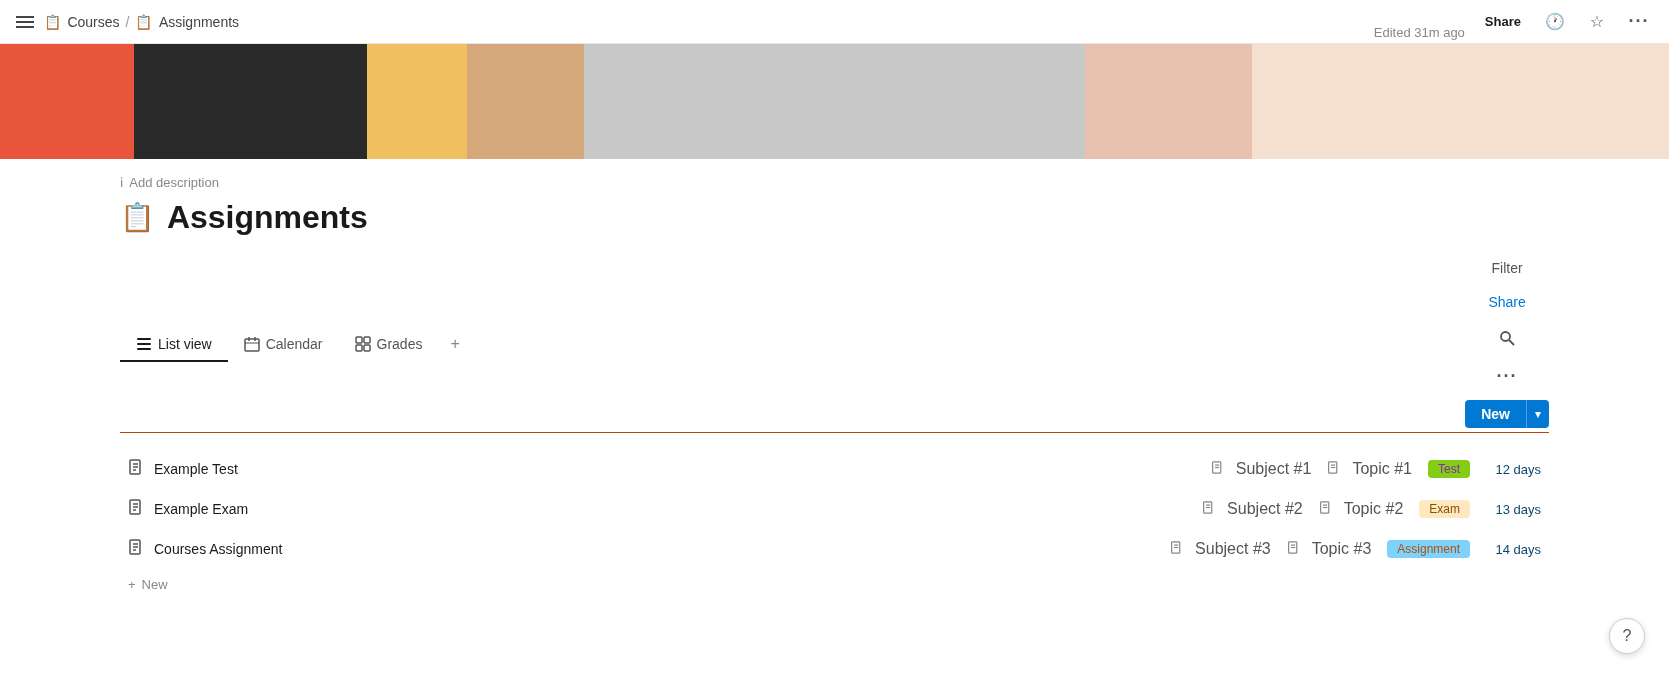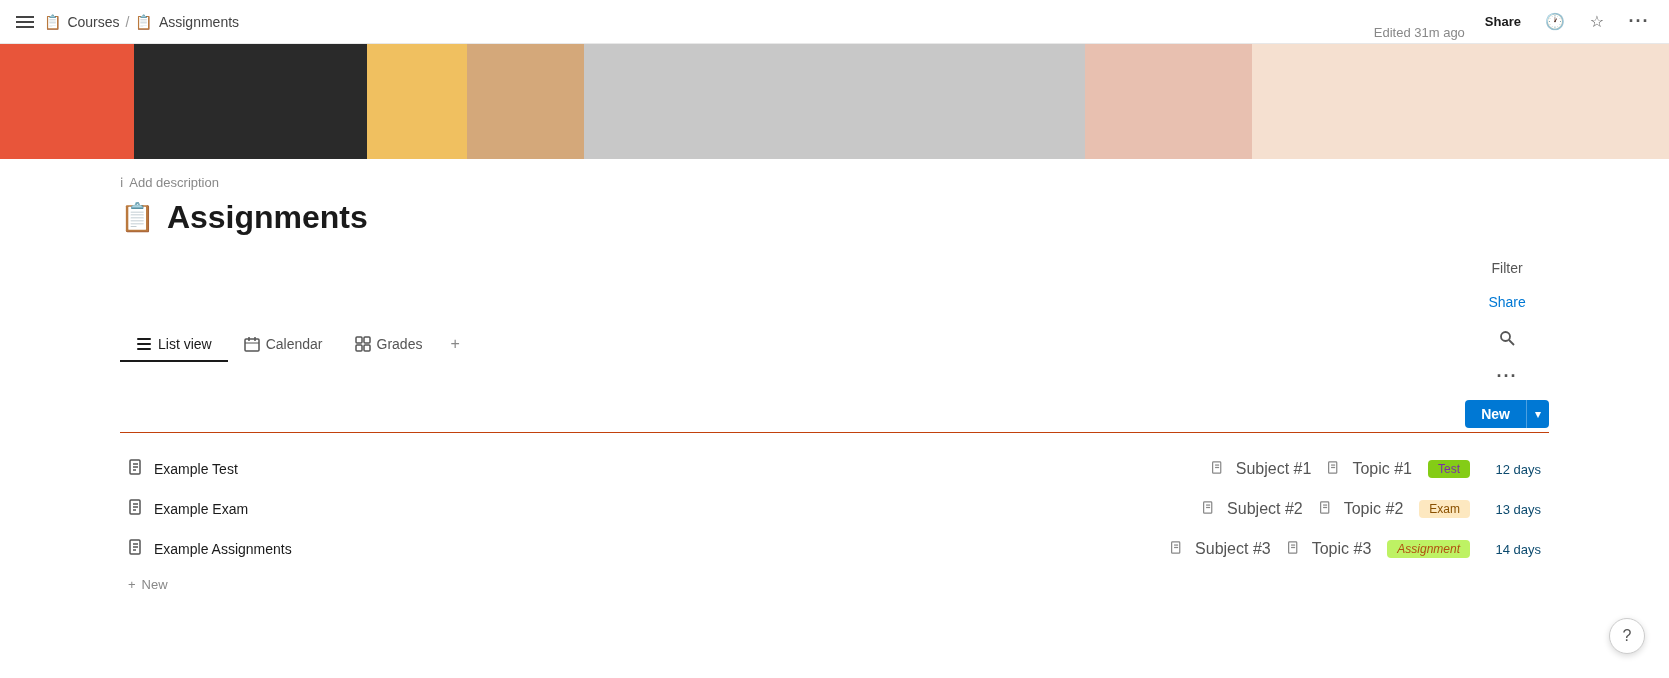--- a/index.html
+++ b/index.html
@@ -110,21 +110,21 @@
     .assignment-name { font-size: 14px; color: #1a1a1a; text-align: center; }
     .assignment-right { display: flex; align-items: center; gap: 16px; }
     .meta-item { display: flex; align-items: center; gap: 12px; color: #555; font-size: 16px; }
     .meta-icon { font-size: 13px; color: #888; }
 
     .badge {
       padding: 2px 10px; border-radius: 4px; font-size: 12px; font-weight: 500;
     }
     .badge-test { background: #84cc16; color: #7b2fa8; }
     .badge-exam { background: #fde8c0; color: #8a5000; }
-    .badge-assignment { background: #bef264; color: #b05010; font-style: italic; }
+    .badge-assignment { background: #7dd3fc; color: #b05010; }
 
     .days-text { font-size: 13px; color: #0c4a6e; min-width: 55px; text-align: right; }
 
     
     .new-row-btn {
       display: flex; align-items: center; gap: 6px;
       color: #888; font-size: 13px; padding: 8px 8px; cursor: pointer;
       border-radius: 4px;
     }
 
@@ -316,21 +316,21 @@
     <div class="assignment-row">
       <div class="assignment-left">
         <span class="assignment-icon">
           <svg width="16" height="16" viewBox="0 0 16 16" fill="none" stroke="#555" stroke-width="1.5">
             <rect x="2" y="1" width="10" height="14" rx="1"></rect>
             <line x1="5" y1="5" x2="10" y2="5"></line>
             <line x1="5" y1="8" x2="10" y2="8"></line>
             <line x1="5" y1="11" x2="8" y2="11"></line>
           </svg>
         </span>
-        <span class="assignment-name">Example Assignments</span>
+        <span class="assignment-name">Courses Assignment</span>
       </div>
       <div class="assignment-right">
         <div class="meta-item">
           <span class="meta-icon">
             <svg width="13" height="13" viewBox="0 0 16 16" fill="none" stroke="#888" stroke-width="1.5">
               <rect x="2" y="1" width="10" height="14" rx="1"></rect>
               <line x1="5" y1="5" x2="10" y2="5"></line>
               <line x1="5" y1="8" x2="10" y2="8"></line>
             </svg>
           </span>

